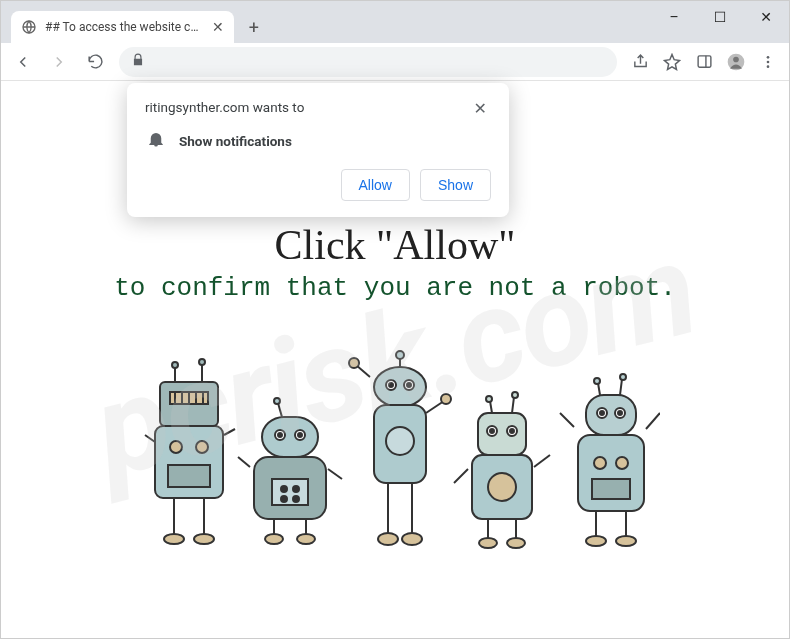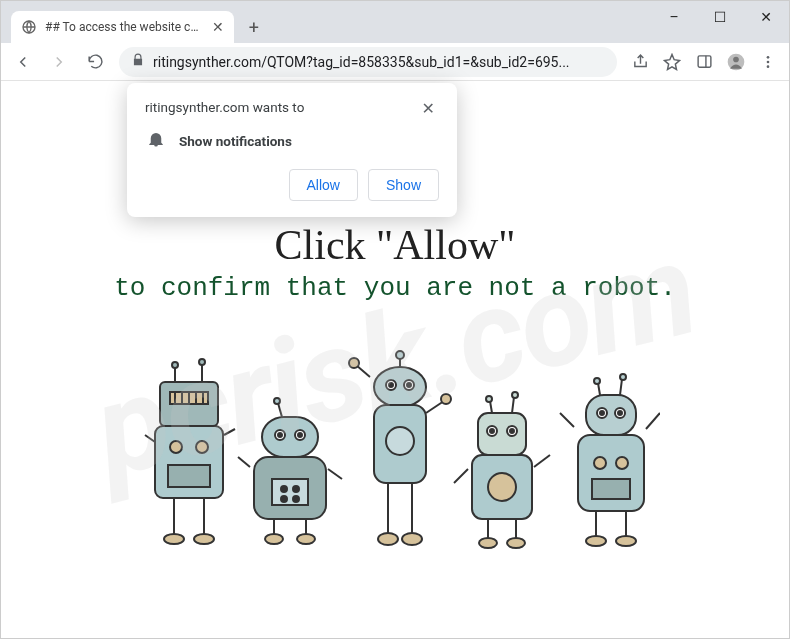--- a/index.html
+++ b/index.html
@@ -117,21 +117,21 @@
   .robots {
     margin-top: 44px;
     display: flex;
     justify-content: center;
   }
   
   .perm-popup {
     position: absolute;
     top: 82px;
     left: 126px;
-    width: 330px;
+    width: 382px;
     background: #fff;
     border-radius: 8px;
     box-shadow: 0 4px 22px rgba(0,0,0,0.22);
     padding: 16px 18px 16px 18px;
     z-index: 50;
   }
   .perm-header {
     display: flex;
     align-items: flex-start;
     margin-bottom: 12px;
@@ -214,21 +214,20 @@
         <path d="M3 12a9 9 0 1 1 3 6.7M3 12V5m0 7h7"></path>
       </svg>
   </div>
 
   <div class="addr">
     <span class="lock">
       <svg width="14" height="14" viewBox="0 0 24 24" fill="#5f6368">
           <path d="M6 10V7a6 6 0 1 1 12 0v3h1v11H5V10h1zm2 0h8V7a4 4 0 1 0-8 0v3z"></path>
         </svg>
     </span>
-    <span class="url-text">ritingsynther.com/QTOM?tag_id=858335&amp;sub_id1=&amp;sub_id2=695...</span>
   </div>
 
   <div class="right-icons">
     <div class="nav-btn">
       <svg width="17" height="17" viewBox="0 0 24 24" fill="none" stroke="#5f6368" stroke-width="2">
           <path d="M4 12v7h16v-7M12 3v12M8 7l4-4 4 4"></path>
         </svg>
     </div>
     <div class="nav-btn">
       <svg width="18" height="18" viewBox="0 0 24 24" fill="none" stroke="#5f6368" stroke-width="2">

